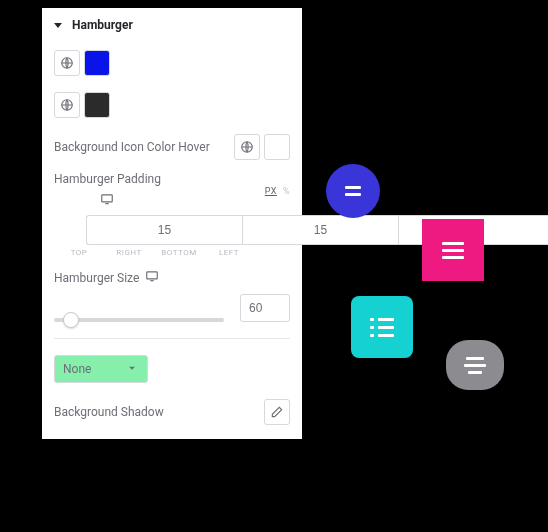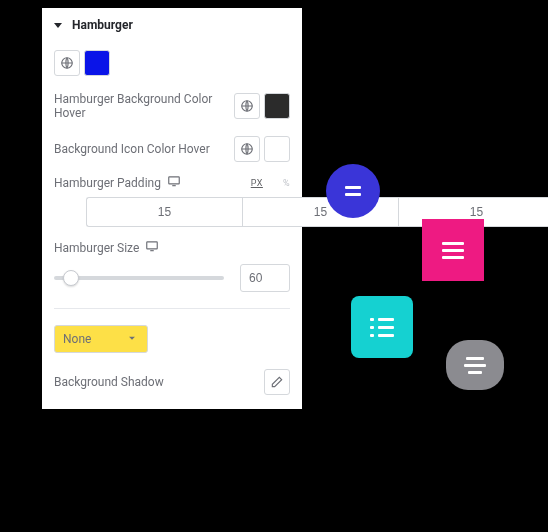--- a/index.html
+++ b/index.html
@@ -54,62 +54,62 @@
     border-radius: 3px;
     cursor: pointer;
   }
   .globe svg, .resp svg, .pencil svg, .link svg, .ch svg { width: 14px; height: 14px; }
   .padding-block { padding: 4px 12px 8px; }
   .padding-head {
     display: flex; justify-content: space-between; align-items: center;
     padding-bottom: 6px;
     color: #6d6f76;
   }
-  .padding-head .left { display: flex; align-items: center; gap: 6px; }
-  .units { display: flex; gap: 20px; font-size: 9px; letter-spacing: 0.5px; }
+  .padding-head .left { display: flex; align-items: center; gap: 6px; flex-direction: column; }
+  .units { display: flex; gap: 6px; font-size: 9px; letter-spacing: 0.5px; }
   .unit { cursor: pointer; color: #bfc2c8; }
   .unit.active { color: #5f6064; text-decoration: underline; }
   .pad-inputs { display: flex; padding-left: 32px; }
   .pad-inputs .pbox {
     flex: 1;
     height: 30px;
     border: 1px solid #d5d8dc;
     border-right: none;
     text-align: center;
     background: #fff;
     font-size: 12px;
     color: #6d6f76;
   }
   .pad-inputs .pbox:first-child { border-top-left-radius: 3px; border-bottom-left-radius: 3px; }
   .pad-sublabels { display: flex; font-size: 8px; letter-spacing: 0.5px; color: #b7b9bf; margin-top: 3px; }
   .pad-sublabels span { flex: 1; text-align: center; }
   .pad-sublabels .spacer { width: 36px; flex: none; }
   .slider-row { padding: 4px 12px 8px; }
   .slider-head { display: flex; align-items: center; gap: 6px; padding-bottom: 8px; color: #6d6f76; }
-  .slider-body { display: flex; align-items: center; gap: 16px; }
+  .slider-body { display: flex; align-items: flex-end; gap: 16px; }
   .slider-track {
     flex: 1; height: 4px; background: #d5d8dc; border-radius: 2px; position: relative; cursor: pointer;
   }
   .slider-thumb {
     position: absolute; top: 50%; transform: translate(-50%,-50%);
     width: 16px; height: 16px; background: #fff; border: 1px solid #c7cad0; border-radius: 50%;
     box-shadow: 0 1px 2px rgba(0,0,0,.15);
   }
   .num-input {
     width: 50px; height: 28px;
     border: 1px solid #d5d8dc; border-radius: 3px;
     text-align: left; padding: 0 8px;
     font-size: 12px; color: #6d6f76; background: #fff;
   }
   .sep { height: 1px; background: #e6e8ec; margin: 8px 12px; }
   .select {
     width: 94px; height: 28px;
     border: 1px solid #d5d8dc; border-radius: 3px;
     display: flex; align-items: center; justify-content: space-between;
-    padding: 0 8px; cursor: pointer; background: #fde047; color: #6d6f76;
+    padding: 0 8px; cursor: pointer; background: #86efac; color: #6d6f76;
   }
   
   .shape { position: absolute; display: flex; align-items: center; justify-content: center; color:#fff; }
   .circle { width: 54px; height: 54px; border-radius: 50%; background:#3a35d8; left: 326px; top: 164px; }
   .square1 { width: 62px; height: 62px; background:#ee1a82; left: 422px; top: 219px; }
   .square2 { width: 62px; height: 62px; border-radius: 8px; background:#15d1d1; left: 351px; top: 296px; }
   .pill { width: 58px; height: 50px; border-radius: 22px; background:#8b8b90; left: 446px; top: 340px; }
   .bars, .equals, .list, .centered { display: flex; flex-direction: column; gap: 4px; align-items: center; }
   .bar { height: 3px; border-radius: 1px; background: #fff; }
 </style>
@@ -128,21 +128,20 @@
         <svg viewBox="0 0 24 24" fill="none" stroke="currentColor" stroke-width="2">
             <circle cx="12" cy="12" r="9"></circle>
             <path d="M3 12h18M12 3c2.5 3 2.5 15 0 18M12 3c-2.5 3-2.5 15 0 18"></path>
           </svg>
       </div>
       <div class="swatch" style="background:#0a14e8"></div>
     </div>
   </div>
 
   <div class="row">
-    <span class="row-label">Hamburger Background Color Hover</span>
     <div class="row-controls">
       <div class="icon-btn globe">
         <svg viewBox="0 0 24 24" fill="none" stroke="currentColor" stroke-width="2">
             <circle cx="12" cy="12" r="9"></circle>
             <path d="M3 12h18M12 3c2.5 3 2.5 15 0 18M12 3c-2.5 3-2.5 15 0 18"></path>
           </svg>
       </div>
       <div class="swatch" style="background:#2b2b2b"></div>
     </div>
   </div>
@@ -177,20 +176,27 @@
         <span class="unit">%</span>
       </div>
     </div>
     <div class="pad-inputs">
       <input class="pbox" value="15" style="">
       <input class="pbox" value="15" style="">
       <input class="pbox" value="15" style="">
       <input class="pbox" value="15" style="">
 
     </div>
+    <div class="pad-sublabels">
+      <span>TOP</span>
+      <span>RIGHT</span>
+      <span>BOTTOM</span>
+      <span>LEFT</span>
+      <span class="spacer"></span>
+    </div>
   </div>
 
   <div class="slider-row">
     <div class="slider-head">
       <span>Hamburger Size</span>
       <span class="resp">
         <svg viewBox="0 0 24 24" fill="none" stroke="currentColor" stroke-width="2">
             <rect x="3" y="5" width="18" height="12" rx="1"></rect>
             <path d="M9 20h6"></path>
           </svg>

